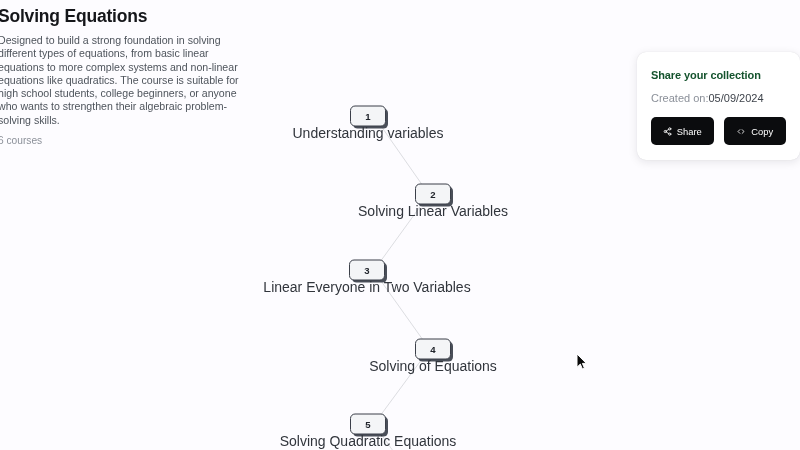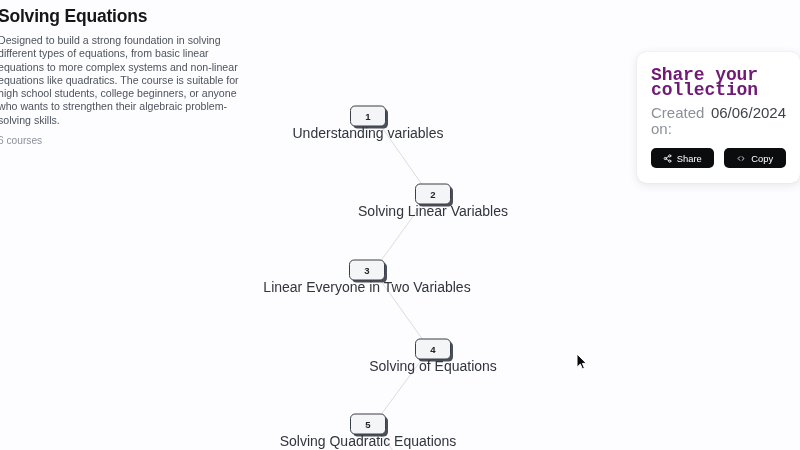--- a/index.html
+++ b/index.html
@@ -104,52 +104,51 @@
     width: 163px;
     box-sizing: border-box;
     background: #ffffff;
     border-radius: 9px;
     box-shadow: 0 2px 10px rgba(22, 24, 30, 0.10),
                 0 0 1px rgba(22, 24, 30, 0.14);
     padding: 16px 14px 15px 14px;
   }
   .share-title {
     margin: 0 0 7px 0;
-    font-size: 18px;
+    font-size: 11px;
     line-height: 15px;
     font-weight: bold;
-    color: #701a75;
+    color: #14532d;
     letter-spacing: -0.1px;
-    font-family: Liberation Mono, monospace;
   }
   .share-sub {
     margin: 0 0 11px 0;
     font-size: 9.6px;
     line-height: 12.4px;
     color: #6a7079;
   }
   .meta-row {
     display: flex;
-    justify-content: space-between;
+    justify-content: flex-start;
     align-items: baseline;
-    font-size: 15px;
+    font-size: 11px;
     line-height: 16px;
     color: #8b9099;
   }
   .meta-value {
     color: #3e434b;
   }
   .card-actions {
     display: flex;
     gap: 10px;
     margin-top: 11px;
   }
   .btn {
     flex: 1 1 0;
-    height: 20px;
+    height: 28px;
     border: none;
     border-radius: 5px;
     background: #0b0c0e;
     color: #ffffff;
     font-family: "Liberation Sans", sans-serif;
     font-size: 9.4px;
     display: flex;
     align-items: center;
     justify-content: center;
     gap: 5px;
@@ -209,21 +208,21 @@
           <div class="node-label">Solving Quadratic Equations</div>
         </div>
       </div>
   </div>
 
   <div class="share-card">
     <h2 class="share-title">Share your collection</h2>
 
     <div class="meta-row">
       <span>Created on:</span>
-      <span class="meta-value">06/06/2024</span>
+      <span class="meta-value">05/09/2024</span>
     </div>
 
     <div class="card-actions">
       <button class="btn">
         <span>
           <svg width="9" height="9" viewBox="0 0 24 24" fill="none" stroke="#ffffff" stroke-width="2.2" stroke-linecap="round" stroke-linejoin="round">
             <circle cx="18" cy="5" r="3"></circle>
             <circle cx="6" cy="12" r="3"></circle>
             <circle cx="18" cy="19" r="3"></circle>
             <line x1="8.6" y1="10.5" x2="15.4" y2="6.5"></line>

